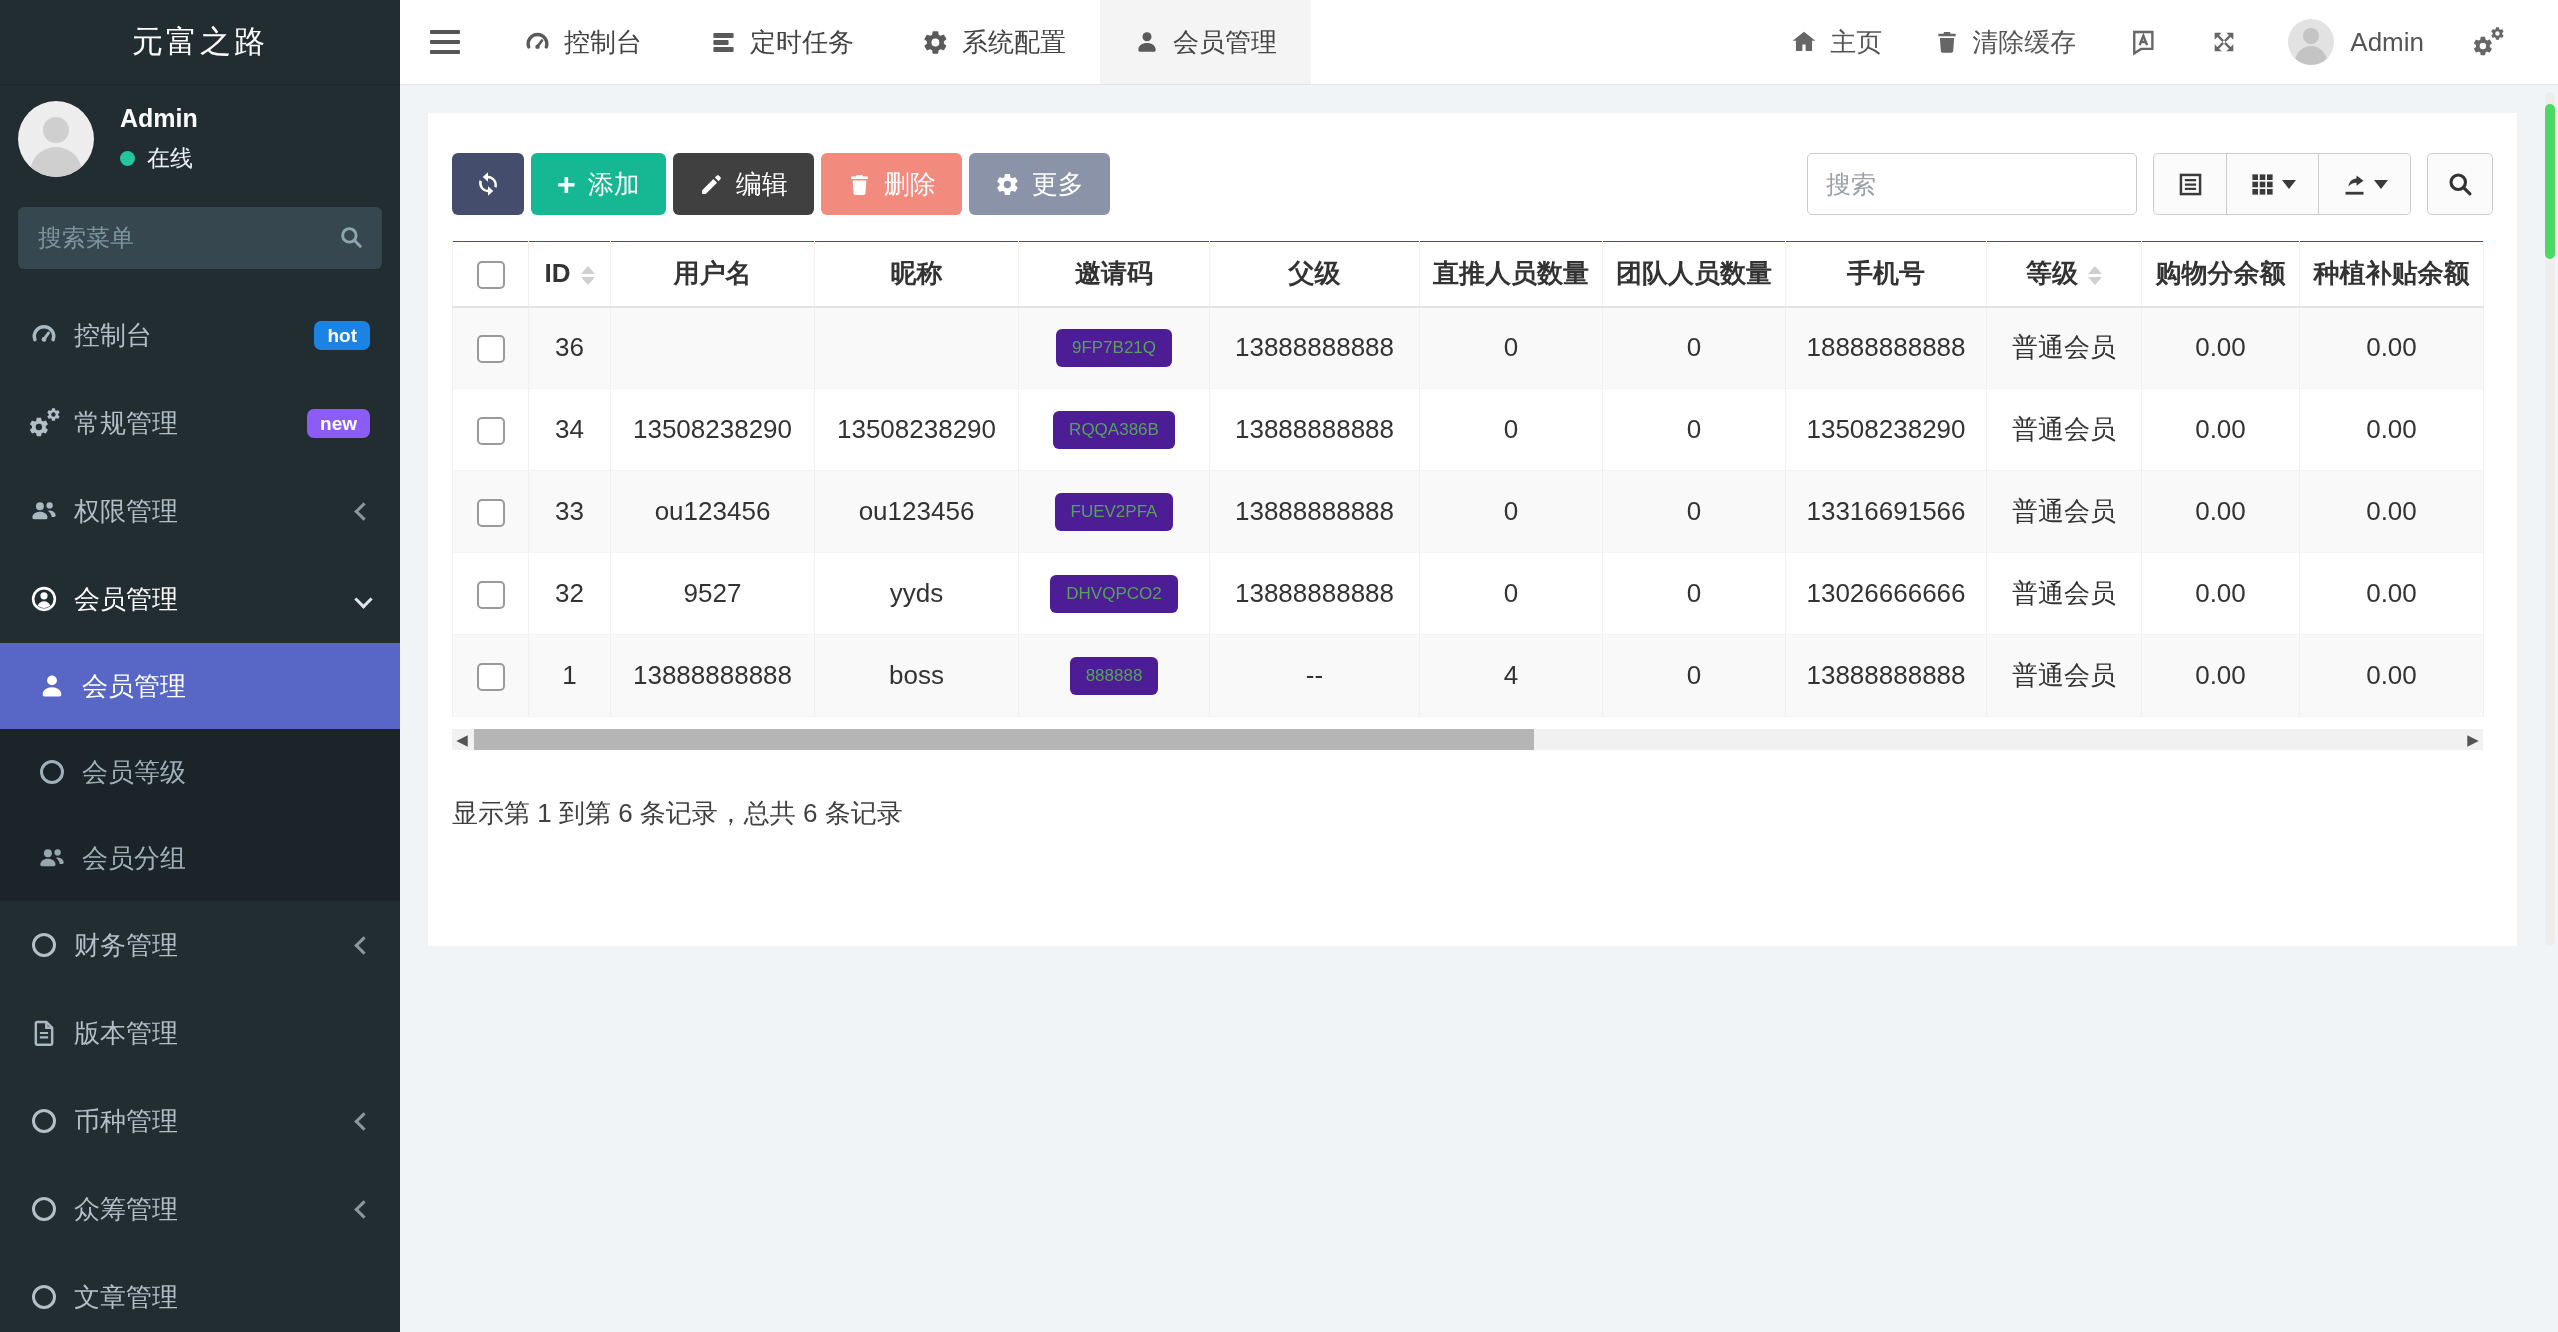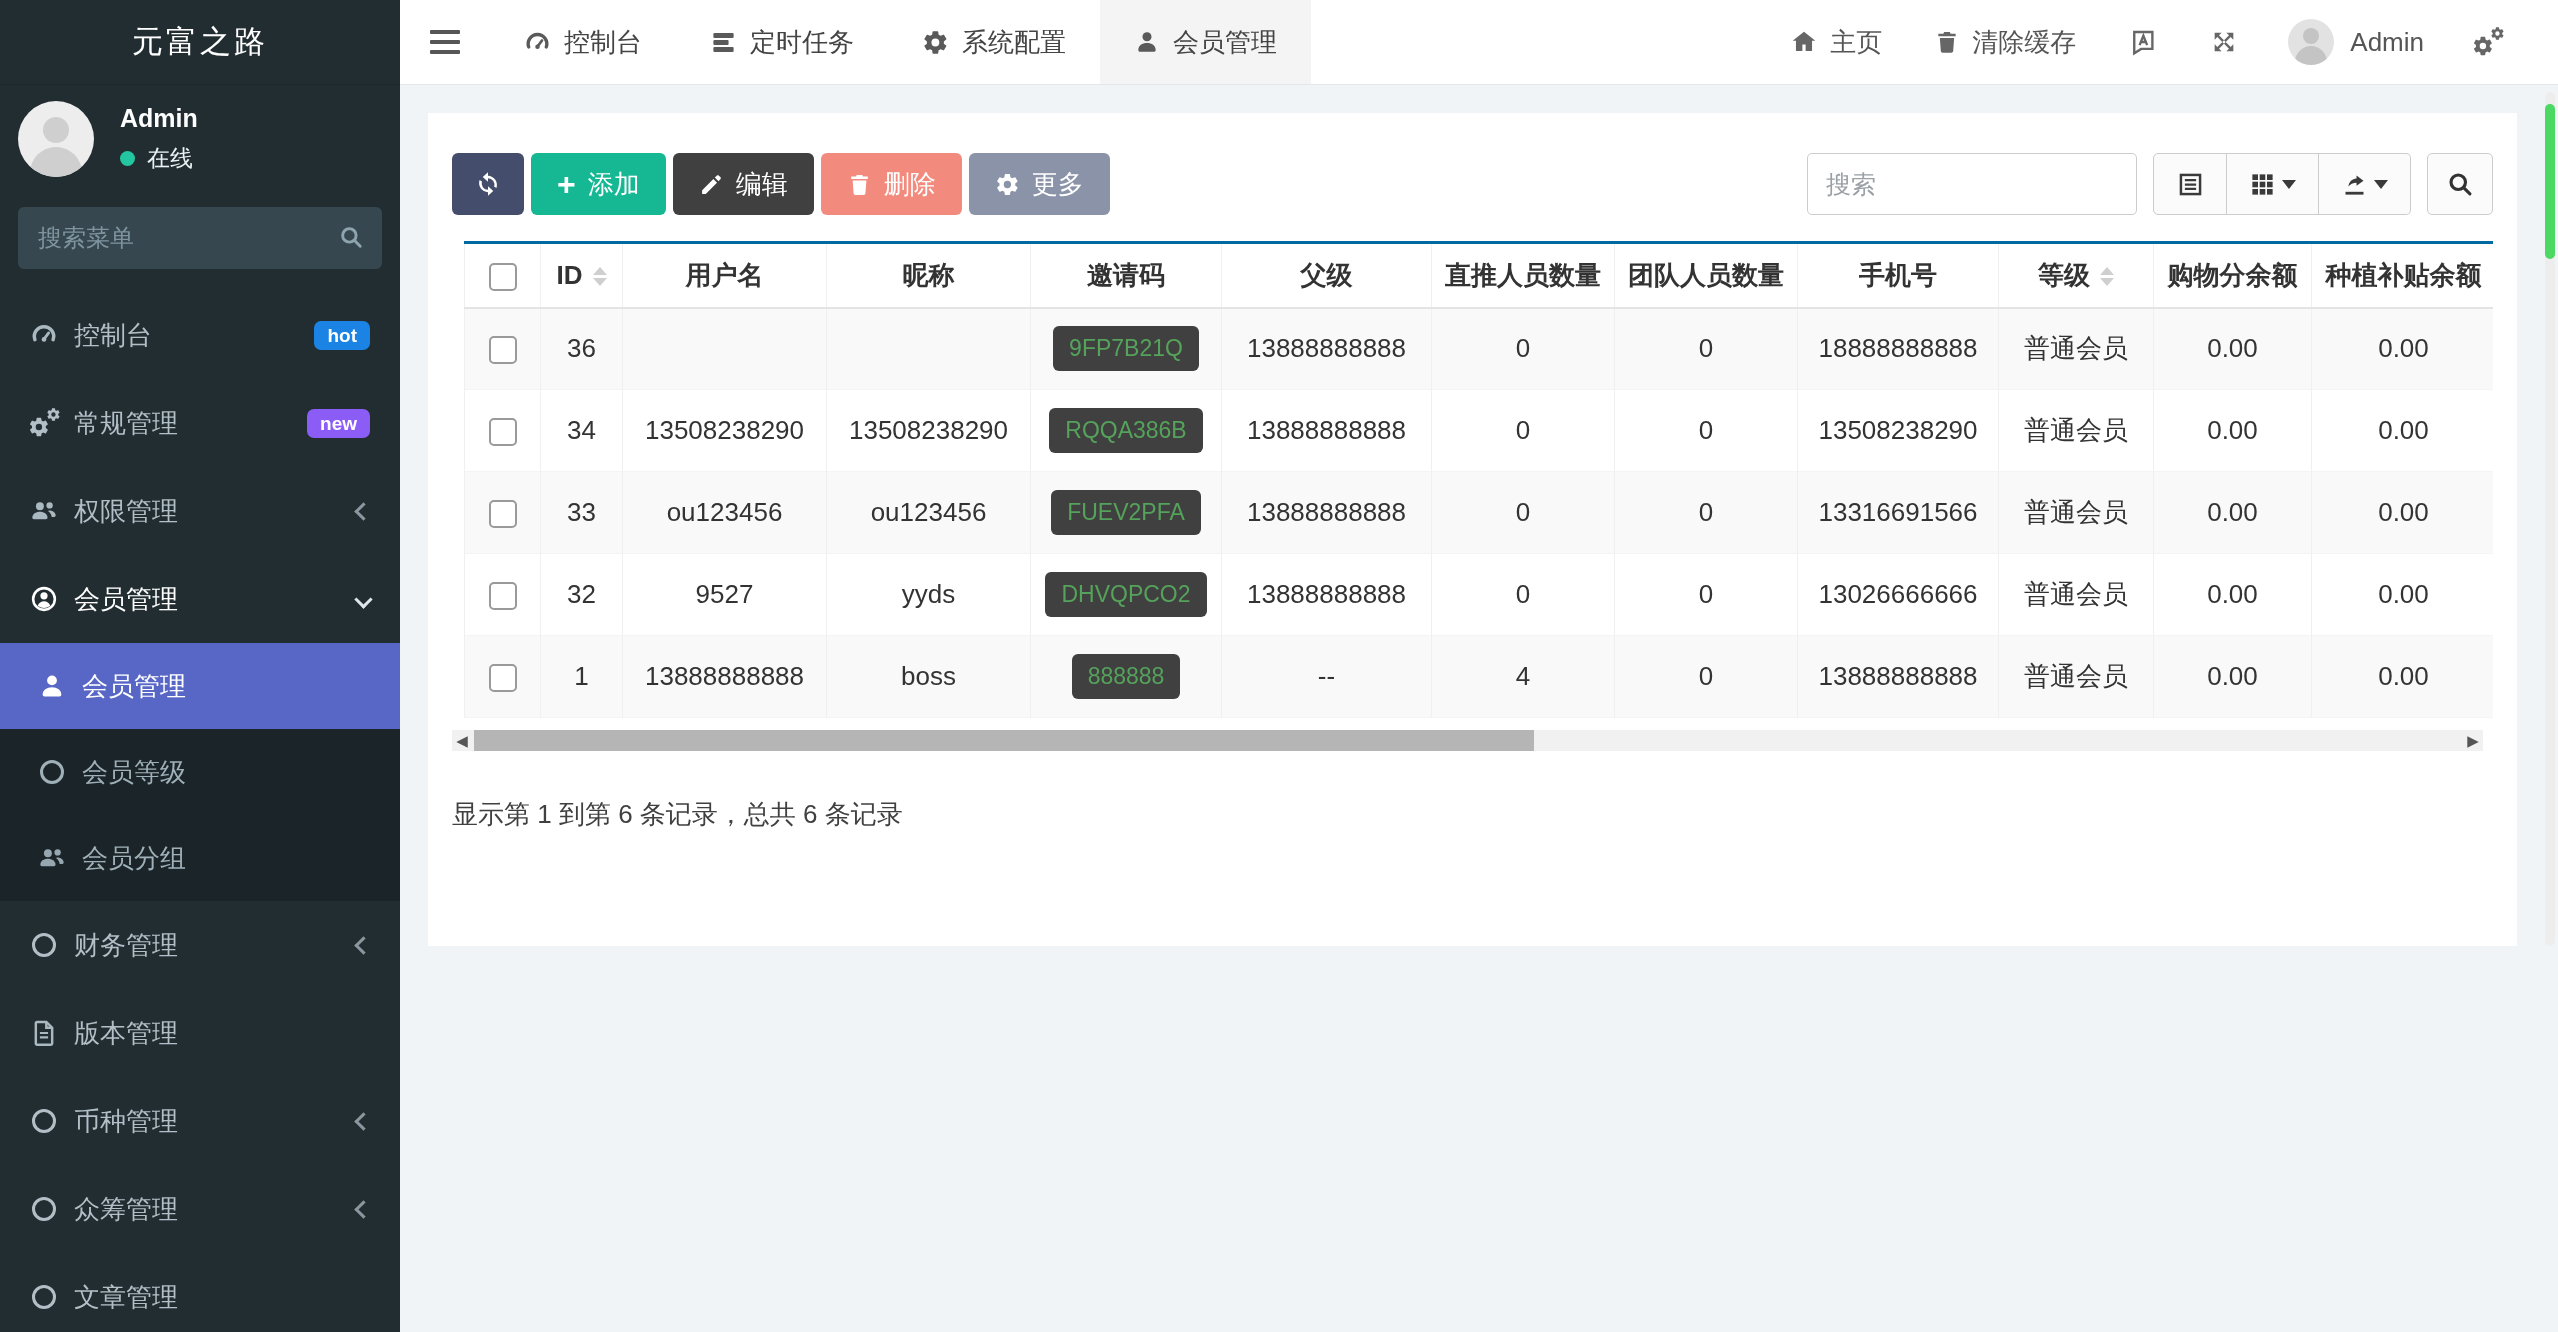--- a/index.html
+++ b/index.html
@@ -80,30 +80,30 @@
   .gbtn { width:74px; height:62px; background:#fbfbfb; border:1px solid #ccc; display:flex; align-items:center; justify-content:center; gap:6px; color:#3a3a3a; cursor:pointer; }
   .gbtn + .gbtn { border-left:none; }
   .gbtn:first-child { border-radius:5px 0 0 5px; }
   .gbtn:last-child { border-radius:0 5px 5px 0; }
   .gbtn.wide { width:92px; }
   .caret { width:0; height:0; border-left:7px solid transparent; border-right:7px solid transparent; border-top:9px solid #3a3a3a; }
   .btn-search-alone { margin-left:16px; width:66px; height:62px; background:#fbfbfb; border:1px solid #ccc; border-radius:5px; display:flex; align-items:center; justify-content:center; color:#333; cursor:pointer; }
 
   
   .tablewrap { margin-top:26px; overflow:hidden; }
-  table { border-collapse:collapse; table-layout:fixed; width:2031px; border-top:3px solid #0369a1;margin-left:12px; }
+  table { border-collapse:collapse; table-layout:fixed; width:2031px; border-top:1px solid #0369a1; }
   th, td { text-align:center; border-right:1px solid #f0f0f0; white-space:nowrap; overflow:hidden; }
   th:first-child, td:first-child { border-left:1px solid #f0f0f0; }
   thead th { height:65px; font-size:26px; font-weight:bold; color:#333; border-bottom:2px solid #e3e3e3; background:#fff; }
   tbody td { height:82px; font-size:26px; color:#333; }
   tbody tr:nth-child(odd) { background:#f9f9f9; }
   tbody tr:nth-child(even) { background:#fff; }
   tbody tr { border-bottom:1px solid #f4f4f4; }
   input[type=checkbox] { width:28px; height:28px; appearance:none; border:2px solid #9a9a9a; border-radius:5px; background:#fff; cursor:pointer; vertical-align:middle; }
-  .code-badge { display:inline-block; background:#404040; color:#55a25b; font-size:23px; padding:9px 16px; border-radius:6px; }
+  .code-badge { display:inline-block; background:#4c1d95; color:#55a25b; font-size:17px; padding:9px 16px; border-radius:6px; }
   .sorter { display:inline-flex; flex-direction:column; margin-left:10px; vertical-align:middle; }
   .sorter i { width:0; height:0; border-left:7px solid transparent; border-right:7px solid transparent; display:block; }
   .sorter .up { border-bottom:8px solid #cfcfcf; margin-bottom:3px; }
   .sorter .dn { border-top:8px solid #cfcfcf; }
 
   .hscroll { position:relative; width:2031px; height:21px; background:#f1f1f1; margin-top:12px; }
   .hscroll .arrow { position:absolute; top:0; width:20px; height:21px; display:flex; align-items:center; justify-content:center; font-size:15px; color:#555; }
   .hscroll .arrow.left { left:0; }
   .hscroll .arrow.right { right:0; }
   .hscroll .thumb { position:absolute; left:22px; top:0; width:1060px; height:21px; background:#b5b5b5; }

